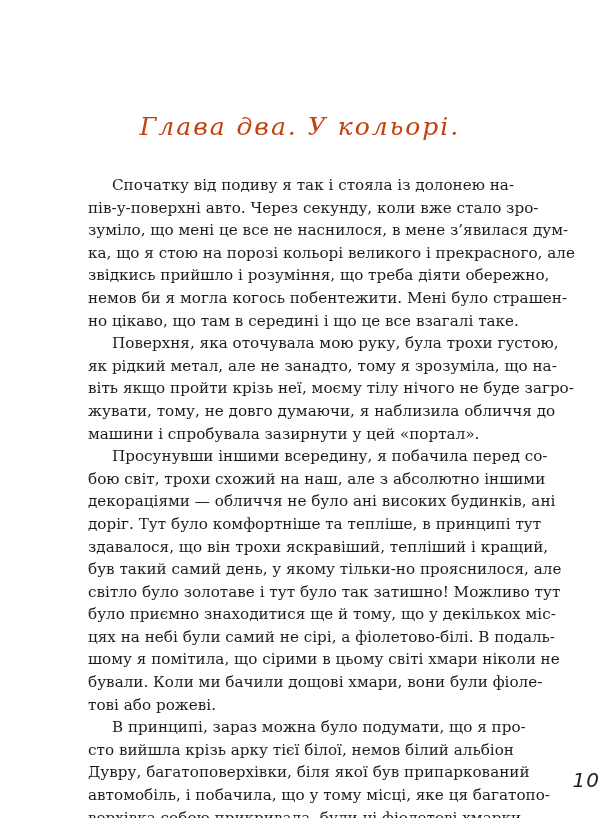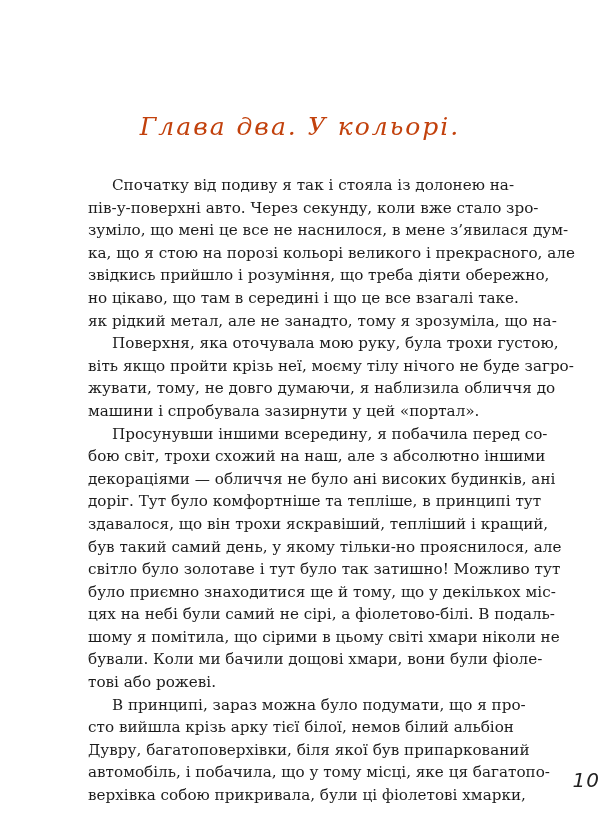--- a/index.html
+++ b/index.html
@@ -78,26 +78,27 @@
   <h1 class="chapter-title" style="margin:0;">Глава два. У кольорі.</h1>
 
   <div class="body-text">
 
     <div>
       <span class="line indent">Спочатку від подиву я так і стояла із долонею на-</span>
       <span class="line">пів-у-поверхні авто. Через секунду, коли вже стало зро-</span>
       <span class="line">зуміло, що мені це все не наснилося, в мене з’явилася дум-</span>
       <span class="line">ка, що я стою на порозі кольорі великого і прекрасного, але</span>
       <span class="line">звідкись прийшло і розуміння, що треба діяти обережно,</span>
+      <span class="line">немов би я могла когось побентежити. Мені було страшен-</span>
       <span class="line last">но цікаво, що там в середині і що це все взагалі таке.</span>
     </div>
 
     <div>
+      <span class="line indent">Поверхня, яка оточувала мою руку, була трохи густою,</span>
       <span class="line">як рідкий метал, але не занадто, тому я зрозуміла, що на-</span>
-      <span class="line indent">Поверхня, яка оточувала мою руку, була трохи густою,</span>
       <span class="line">віть якщо пройти крізь неї, моєму тілу нічого не буде загро-</span>
       <span class="line">жувати, тому, не довго думаючи, я наблизила обличчя до</span>
       <span class="line last">машини і спробувала зазирнути у цей «портал».</span>
     </div>
 
     <div>
       <span class="line indent">Просунувши іншими всередину, я побачила перед со-</span>
       <span class="line">бою світ, трохи схожий на наш, але з абсолютно іншими</span>
       <span class="line">декораціями — обличчя не було ані високих будинків, ані</span>
       <span class="line">доріг. Тут було комфортніше та тепліше, в принципі тут</span>

